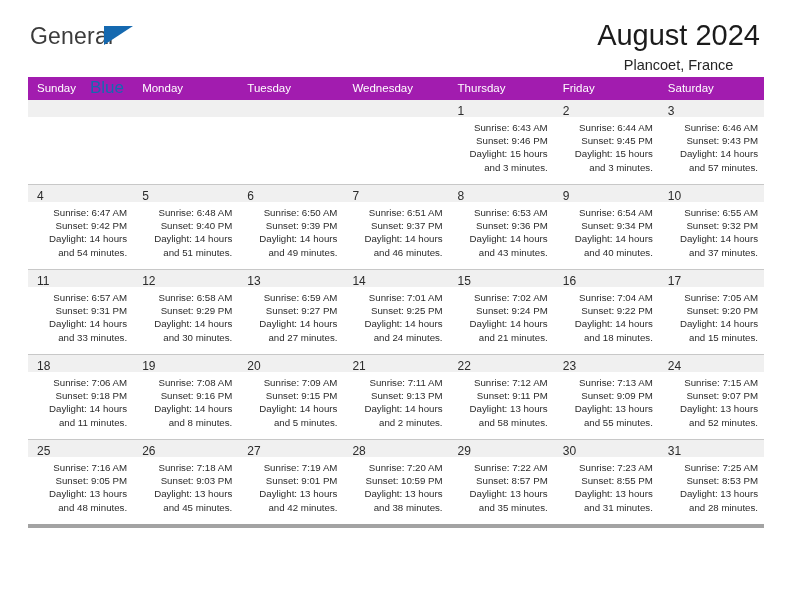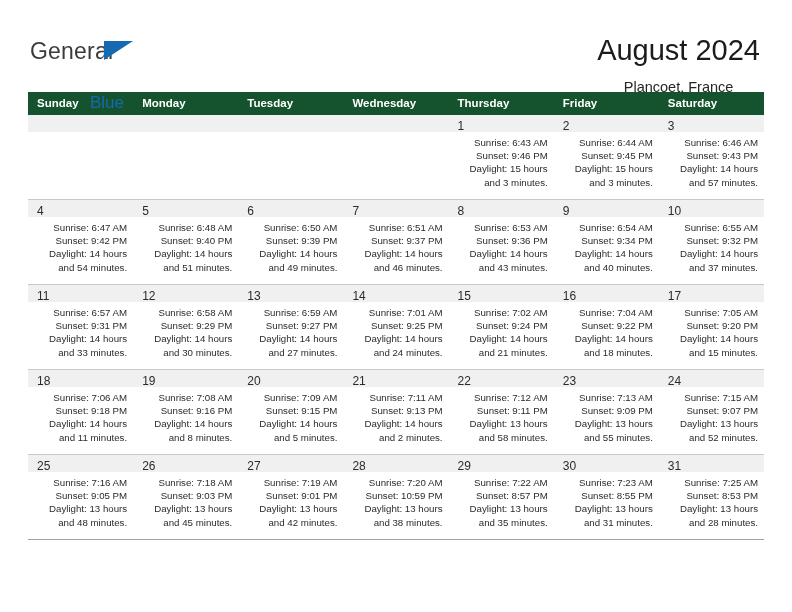--- a/index.html
+++ b/index.html
@@ -12,21 +12,21 @@
     height: 612px;
     font-family: "Liberation Sans", sans-serif;
     color: #222222;
     overflow: hidden;
   }
   .page {
     position: relative;
     width: 792px;
     height: 612px;
     box-sizing: border-box;
-    padding: 16px 28px;
+    padding: 1px 28px;
   }
 
   
   .header {
     position: relative;
     height: 76px;
     display: flex;
     align-items: flex-start;
     justify-content: space-between;
   }
@@ -74,54 +74,54 @@
     font-size: 29px;
     font-weight: 400;
     color: #1b1b1b;
     line-height: 1.12;
     white-space: nowrap;
   }
   .cal-sub {
     font-size: 14.5px;
     font-weight: 400;
     color: #262626;
-    margin-top: 13px;
+    margin-top: 6px;
     white-space: nowrap;
   }
 
   
   .calendar {
     width: 736px;
     border-collapse: collapse;
     table-layout: fixed;
   }
   .calendar th {
-    background: #14532d;
+    background: #a21caf;
     color: #ffffff;
     font-size: 11.5px;
-    font-weight: 700;
+    font-weight: 400;
     text-align: left;
     padding: 5px 0 6px 9px;
     height: 12px;
     border: none;
   }
   .calendar td {
     width: 105.14px;
     height: 84px;
     vertical-align: top;
     padding: 0;
     border: none;
     border-top: 1px solid #c8c8c8;
     background: #ffffff;
   }
   .calendar tr:first-child td {
     border-top: none;
   }
   .calendar tr.last-row td {
-    border-bottom: 1px solid #a3a3a3;
+    border-bottom: 4px solid #a3a3a3;
   }
   .daynum-band {
     background: #f0f0f0;
     height: 17px;
     padding: 1px 0 0 9px;
     box-sizing: border-box;
   }
   .daynum {
     font-size: 12px;
     color: #2b2b2b;

